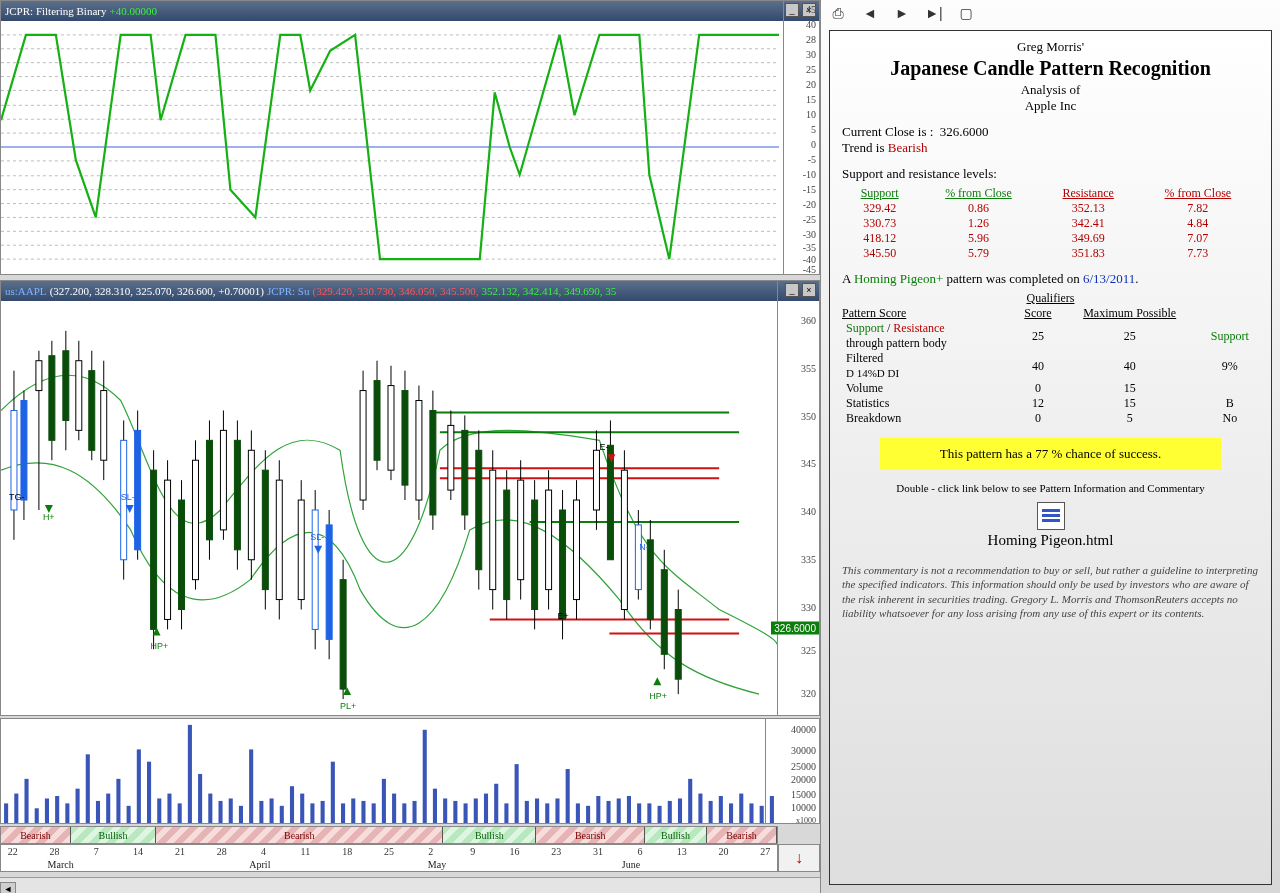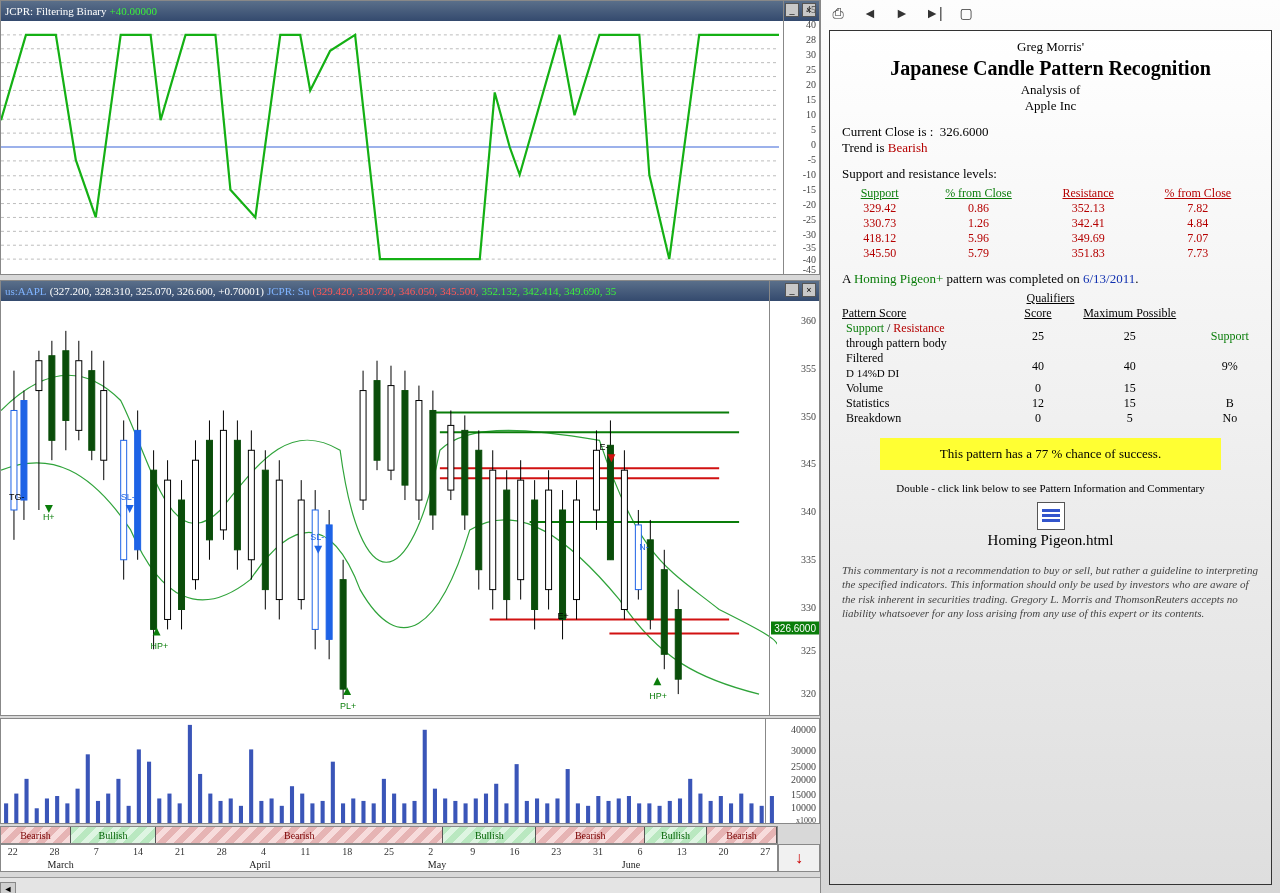--- a/index.html
+++ b/index.html
@@ -27,21 +27,21 @@
 #chart-indicator { position:absolute; left:0; top:0; right:0; height:275px; }
 #chart-indicator .plot { position:absolute; left:0; top:20px; right:40px; bottom:0; overflow:hidden; }
 #chart-indicator .grid line { stroke:#bbb; stroke-dasharray:3 3; }
 #chart-indicator .zero { stroke:#3a64d8; stroke-width:1.2; }
 #chart-indicator .wave { fill:none; stroke:#14b014; stroke-width:2.2; }
 
 
 #chart-candle { position:absolute; left:0; top:280px; right:0; height:436px; }
 #chart-candle .info  { height:20px; }
 #chart-candle .plot  { position:absolute; left:0; top:20px; right:42px; bottom:0; background:#fff; }
-#chart-candle .yaxis { width:50px; }
+#chart-candle .yaxis { width:42px; }
 #chart-candle .pricetag { position:absolute; right:0; background:#0a7d0a; color:#fff; font:10px Arial; padding:1px 3px; transform:translateY(-50%); }
 
 
 #chart-vol { position:absolute; left:0; top:718px; right:0; height:106px; background:#fff; border:1px solid #888; }
 #chart-vol .plot { position:absolute; left:0; top:0; right:42px; bottom:0; }
 #chart-vol .yaxis { width:54px; }
 
 
 .ribbon { position:absolute; left:0; top:826px; right:42px; height:18px; font:10px Arial; display:flex; border:1px solid #888; }
 .ribbon .seg { border-right:1px solid #555; display:flex; align-items:center; justify-content:center; text-align:center; overflow:hidden; }

